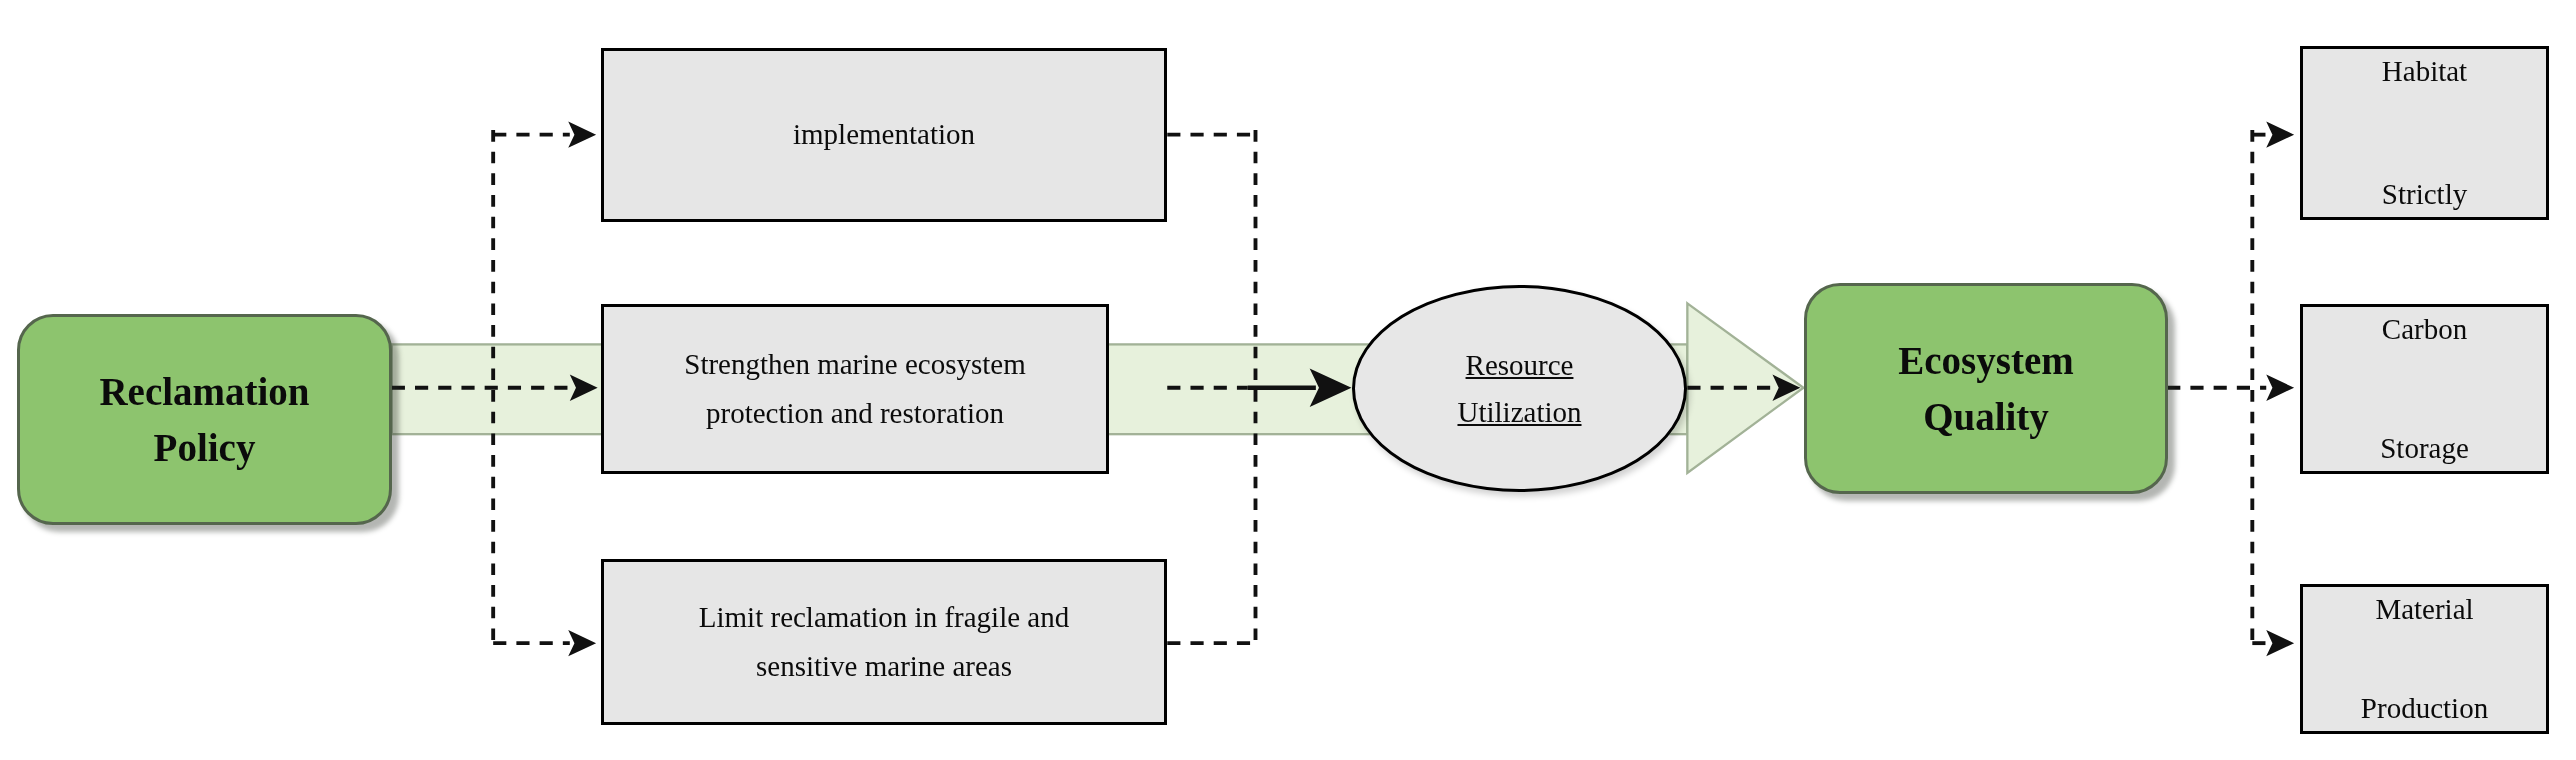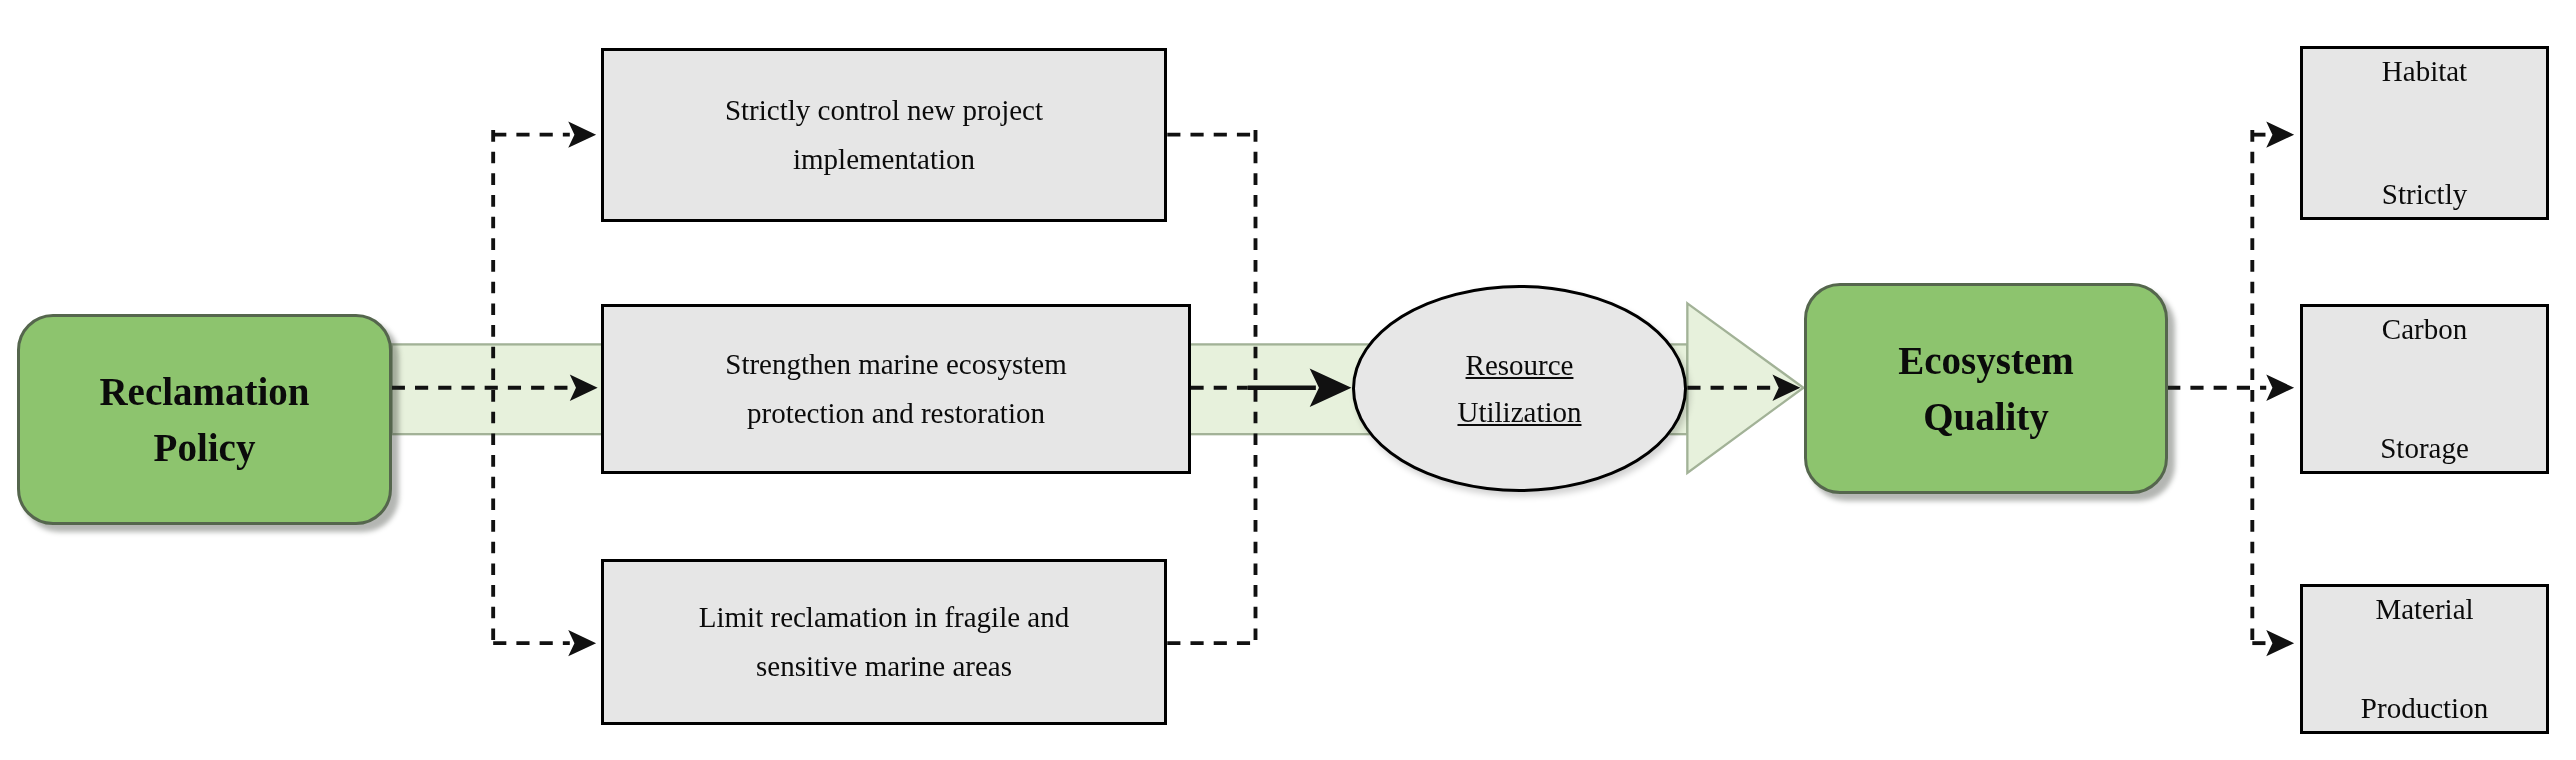--- a/index.html
+++ b/index.html
@@ -97,25 +97,24 @@
     <path d="M2910 831 H2930" stroke="#111111" stroke-width="5" stroke-dasharray="17 13" fill="none"></path>
     <polygon points="2964,831 2928,814 2936,831 2928,848" fill="#111111"></polygon>
   </svg>
 
   <div class="node green-node" style="left:17px;top:283px;width:375px;height:211px;margin-top:31px;">
     <span class="label-line">Reclamation</span>
     <span class="label-line">Policy</span>
   </div>
 
   <div class="node grey-box" style="left:601px;top:48px;width:566px;height:174px;">
-    <span class="label-line">Strictly control new project</span>
     <span class="label-line">implementation</span>
   </div>
 
-  <div class="node grey-box" style="left:601px;top:304px;width:590px;height:170px;">
+  <div class="node grey-box" style="left:601px;top:304px;width:508px;height:170px;">
     <span class="label-line">Strengthen marine ecosystem</span>
     <span class="label-line">protection and restoration</span>
   </div>
 
   <div class="node grey-box" style="left:601px;top:559px;width:566px;height:166px;">
     <span class="label-line">Limit reclamation in fragile and</span>
     <span class="label-line">sensitive marine areas</span>
   </div>
 
   <div class="node ellipse-node" style="left:1352px;top:285px;width:335px;height:207px;">

